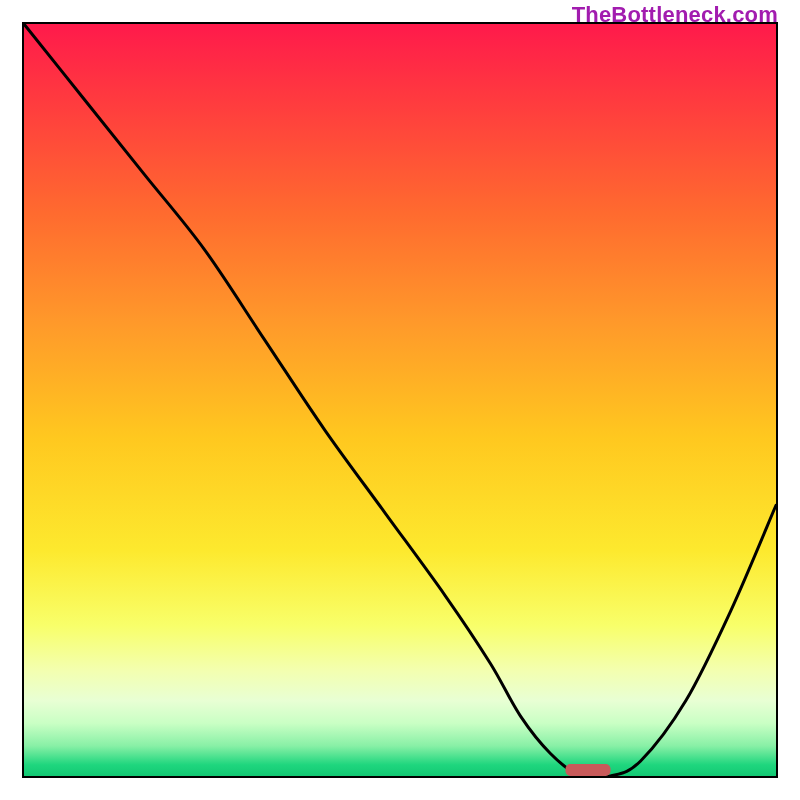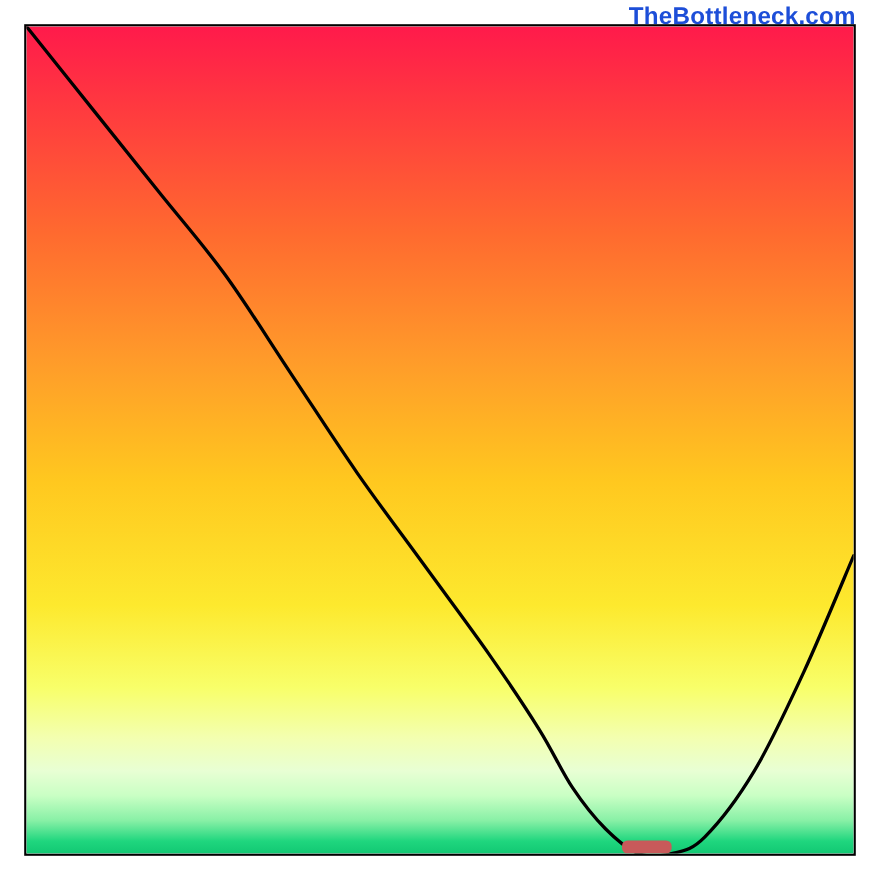--- a/index.html
+++ b/index.html
@@ -26,21 +26,21 @@
     top: 0;
     width: 100%;
     height: 100%;
   }
   .watermark {
     position: absolute;
     top: 2px;
     right: 22px;
     font-size: 22px;
     font-weight: 600;
-    color: #1d4ed8;
+    color: #a21caf;
     letter-spacing: 0.2px;
   }
   svg.curve {
     position: absolute;
     left: 0;
     top: 0;
     width: 100%;
     height: 100%;
   }
   .marker {

